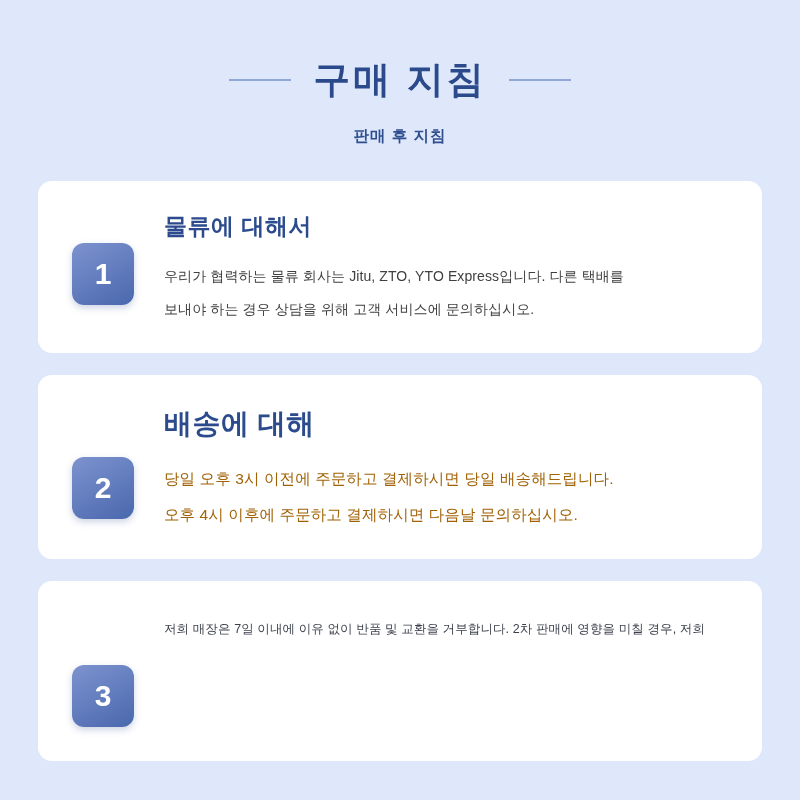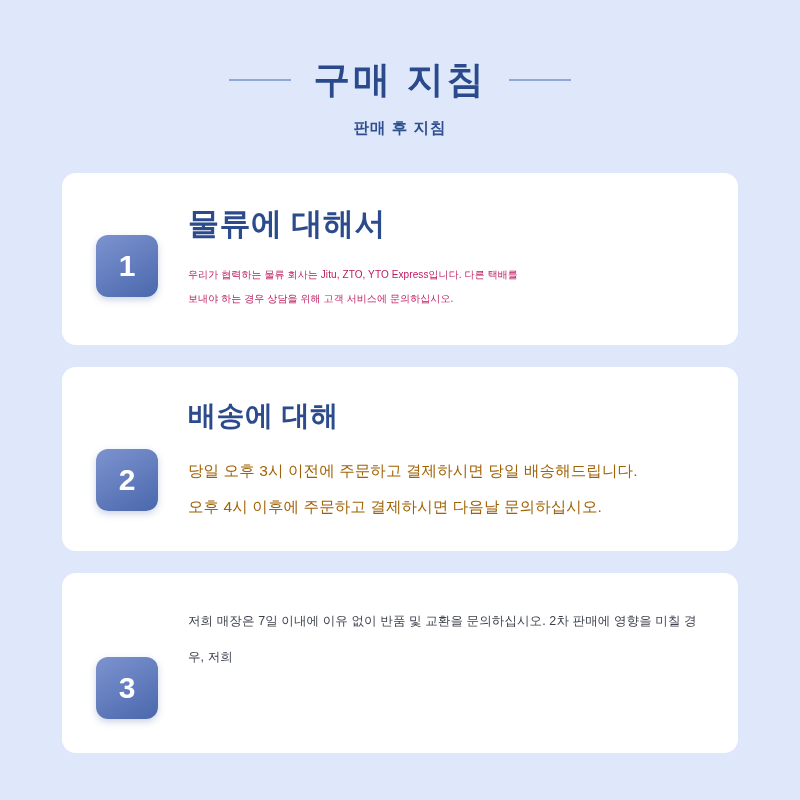--- a/index.html
+++ b/index.html
@@ -11,21 +11,21 @@
     height: 800px;
     background: #dfe8fb;
     font-family: "Liberation Sans", sans-serif;
     overflow: hidden;
   }
   .page {
     position: relative;
     width: 800px;
     height: 672px;
     box-sizing: border-box;
-    padding: 0 62px;
+    padding: 0 38px;
   }
 
   
   .header {
     padding-top: 58px;
     text-align: center;
   }
   .title-row {
     display: flex;
     align-items: center;
@@ -40,21 +40,21 @@
     line-height: 1.2;
     white-space: nowrap;
   }
   .rule {
     width: 62px;
     height: 0;
     border-top: 2px solid #8fa8d8;
     flex: none;
   }
   .subtitle {
-    margin-top: 16px;
+    margin-top: 24px;
     font-size: 15.5px;
     font-weight: bold;
     color: #2f4e8f;
     letter-spacing: 1px;
   }
 
   
   .cards {
     margin-top: 34px;
   }
@@ -89,32 +89,32 @@
   }
   .card.c1 .badge { margin-top: 36px; }
   .card.c2 .badge { margin-top: 56px; }
   .card.c3 .badge { margin-top: 58px; }
 
   .body {
     padding-left: 30px;
     padding-top: 4px;
   }
   .card-title {
-    font-size: 31px;
+    font-size: 23px;
     font-weight: bold;
     color: #2c4b8d;
     letter-spacing: 0.5px;
     margin-bottom: 18px;
   }
   .card.c2 .card-title,
   .card.c3 .card-title { font-size: 28px; }
 
   .card-line {
-    font-size: 10px;
-    color: #be185d;
+    font-size: 14px;
+    color: #404040;
     line-height: 2.35;
     letter-spacing: 0.1px;
   }
   .card.c2 .card-line {
     font-size: 15.5px;
     color: #a16207;
     line-height: 2.3;
   }
   .card.c3 .card-line {
     font-size: 12.5px;
@@ -152,18 +152,18 @@
       <div class="body">
         <div class="card-title">배송에 대해</div>
         <div class="card-line">당일 오후 3시 이전에 주문하고 결제하시면 당일 배송해드립니다.</div>
         <div class="card-line">오후 4시 이후에 주문하고 결제하시면 다음날 문의하십시오.</div>
       </div>
     </div>
 
     <div class="card c3">
       <div class="badge">3</div>
       <div class="body">
-        <div class="card-line">저희 매장은 7일 이내에 이유 없이 반품 및 교환을 문의하십시오. 2차 판매에 영향을 미칠 경우, 저희</div>
+        <div class="card-line">저희 매장은 7일 이내에 이유 없이 반품 및 교환을 거부합니다. 2차 판매에 영향을 미칠 경우, 저희</div>
       </div>
     </div>
 
   </div>
 </div>
 
 </body></html>

